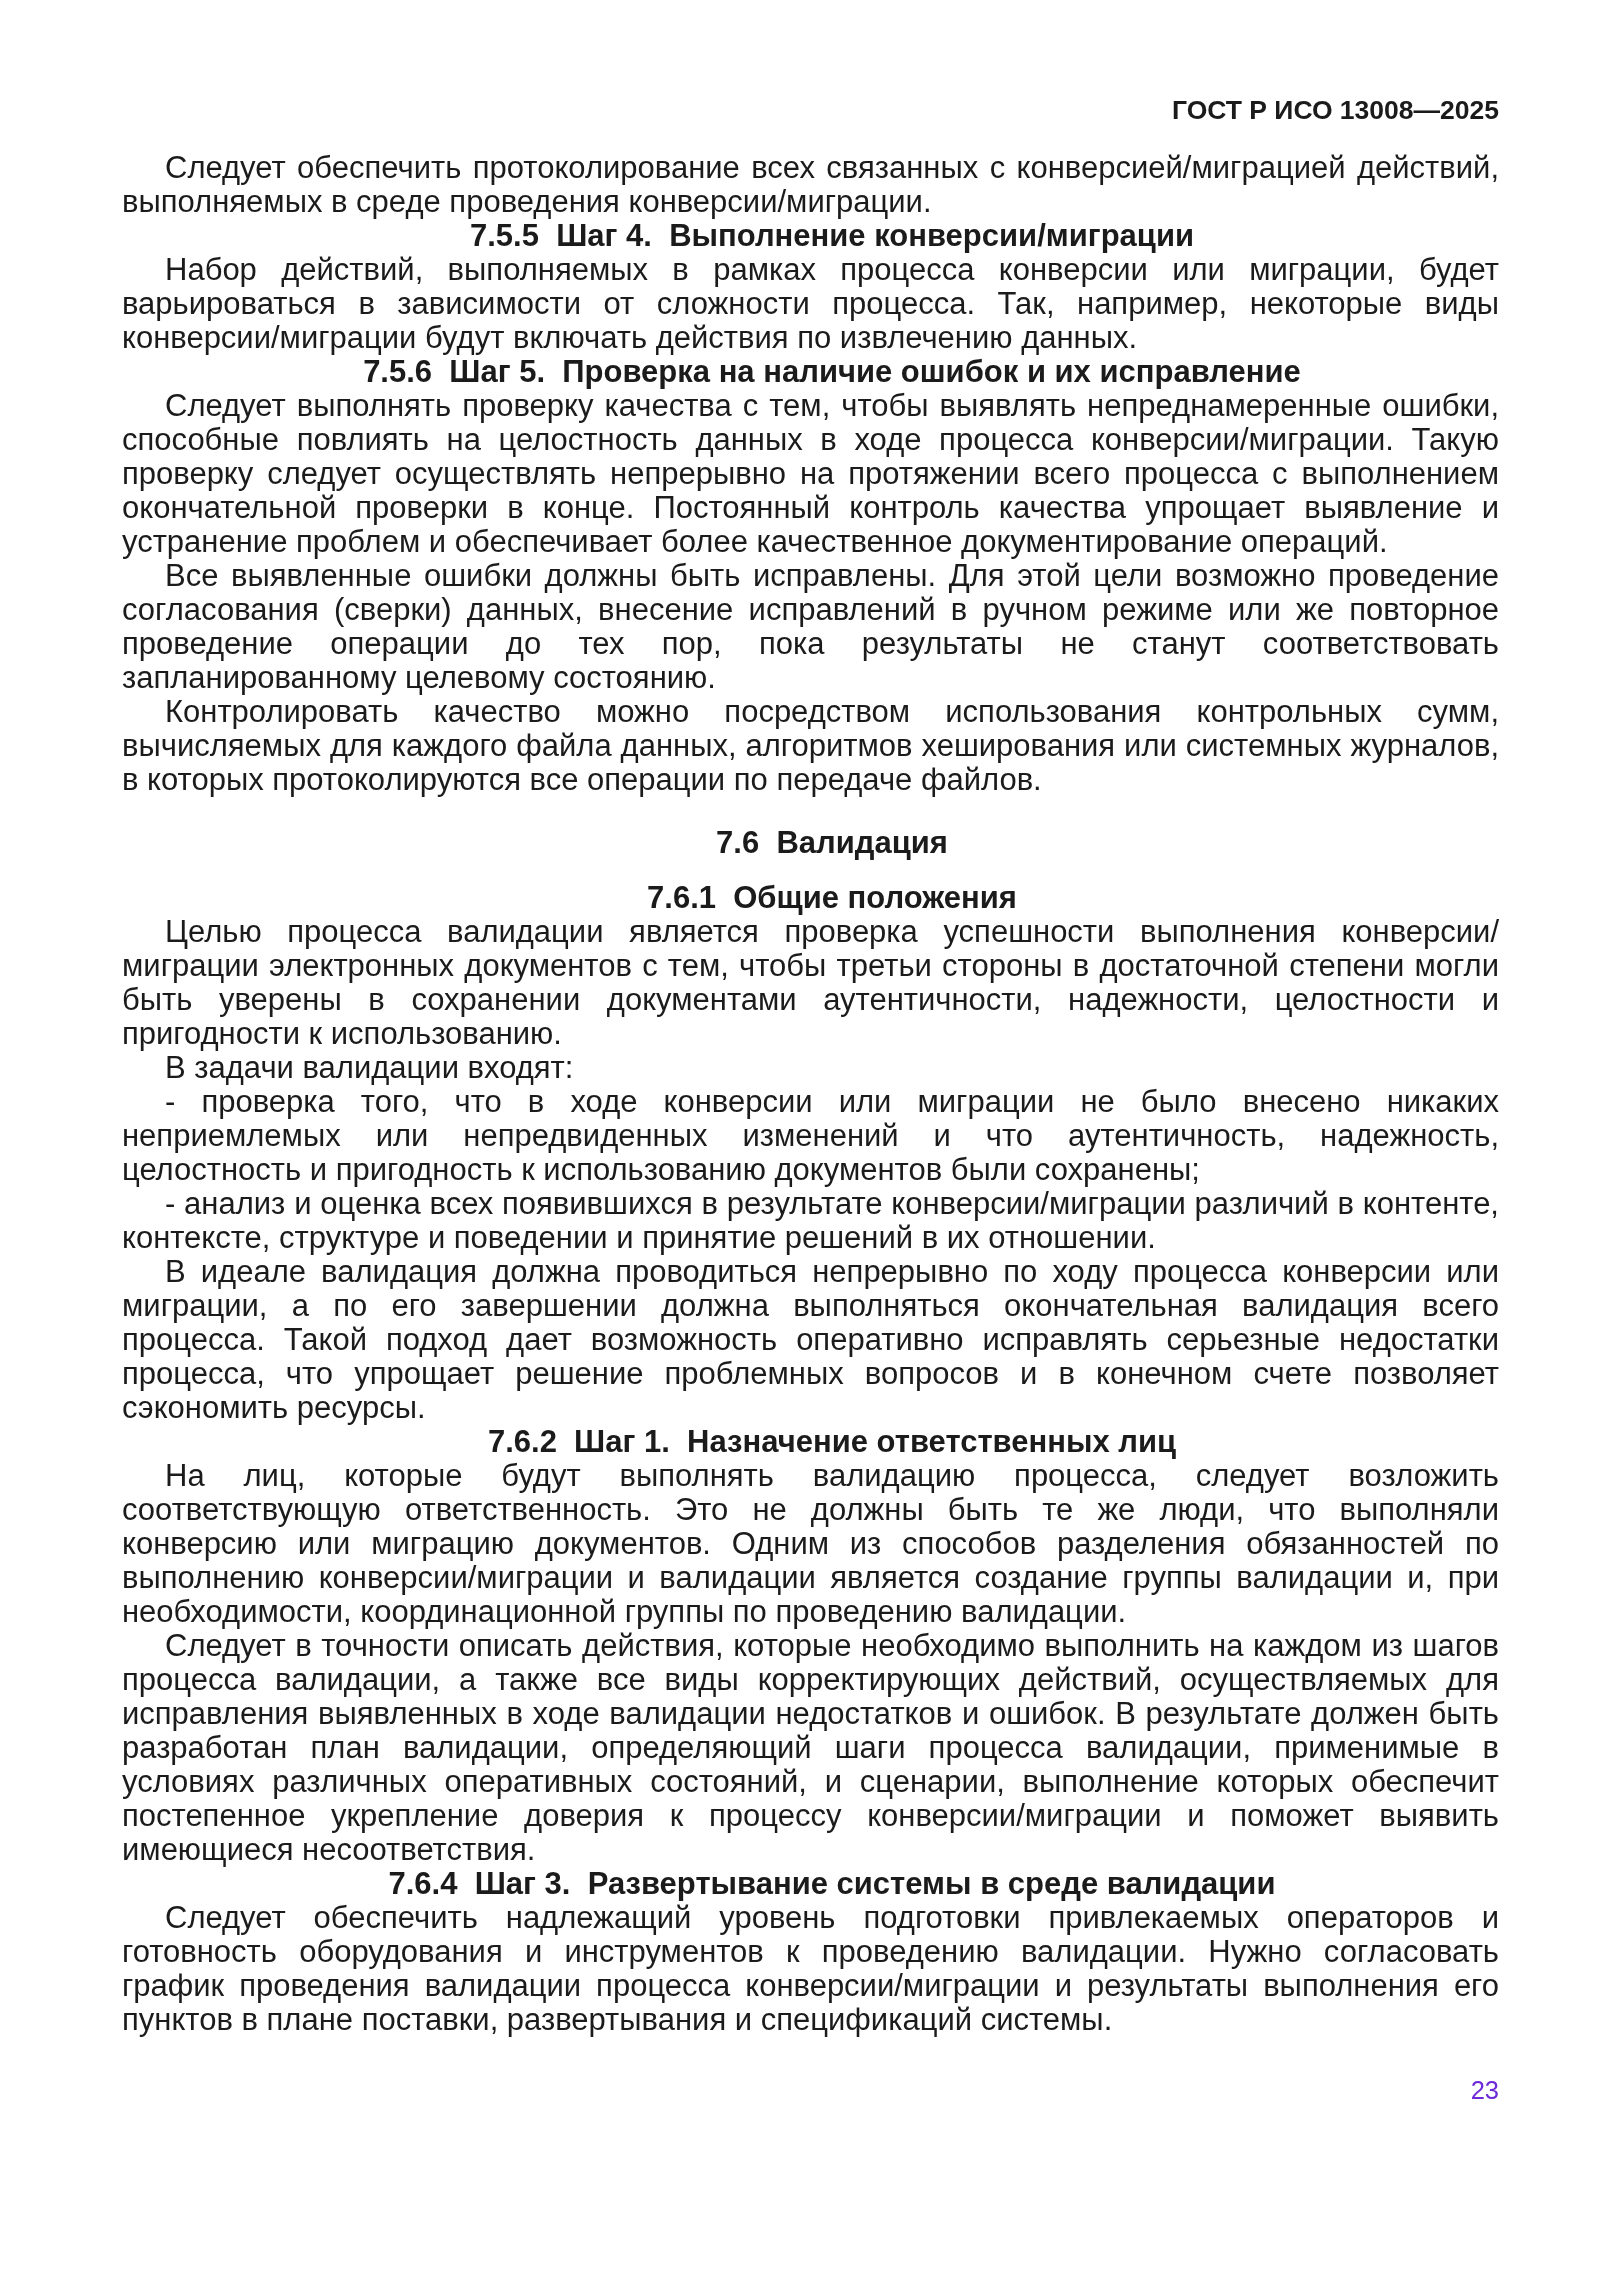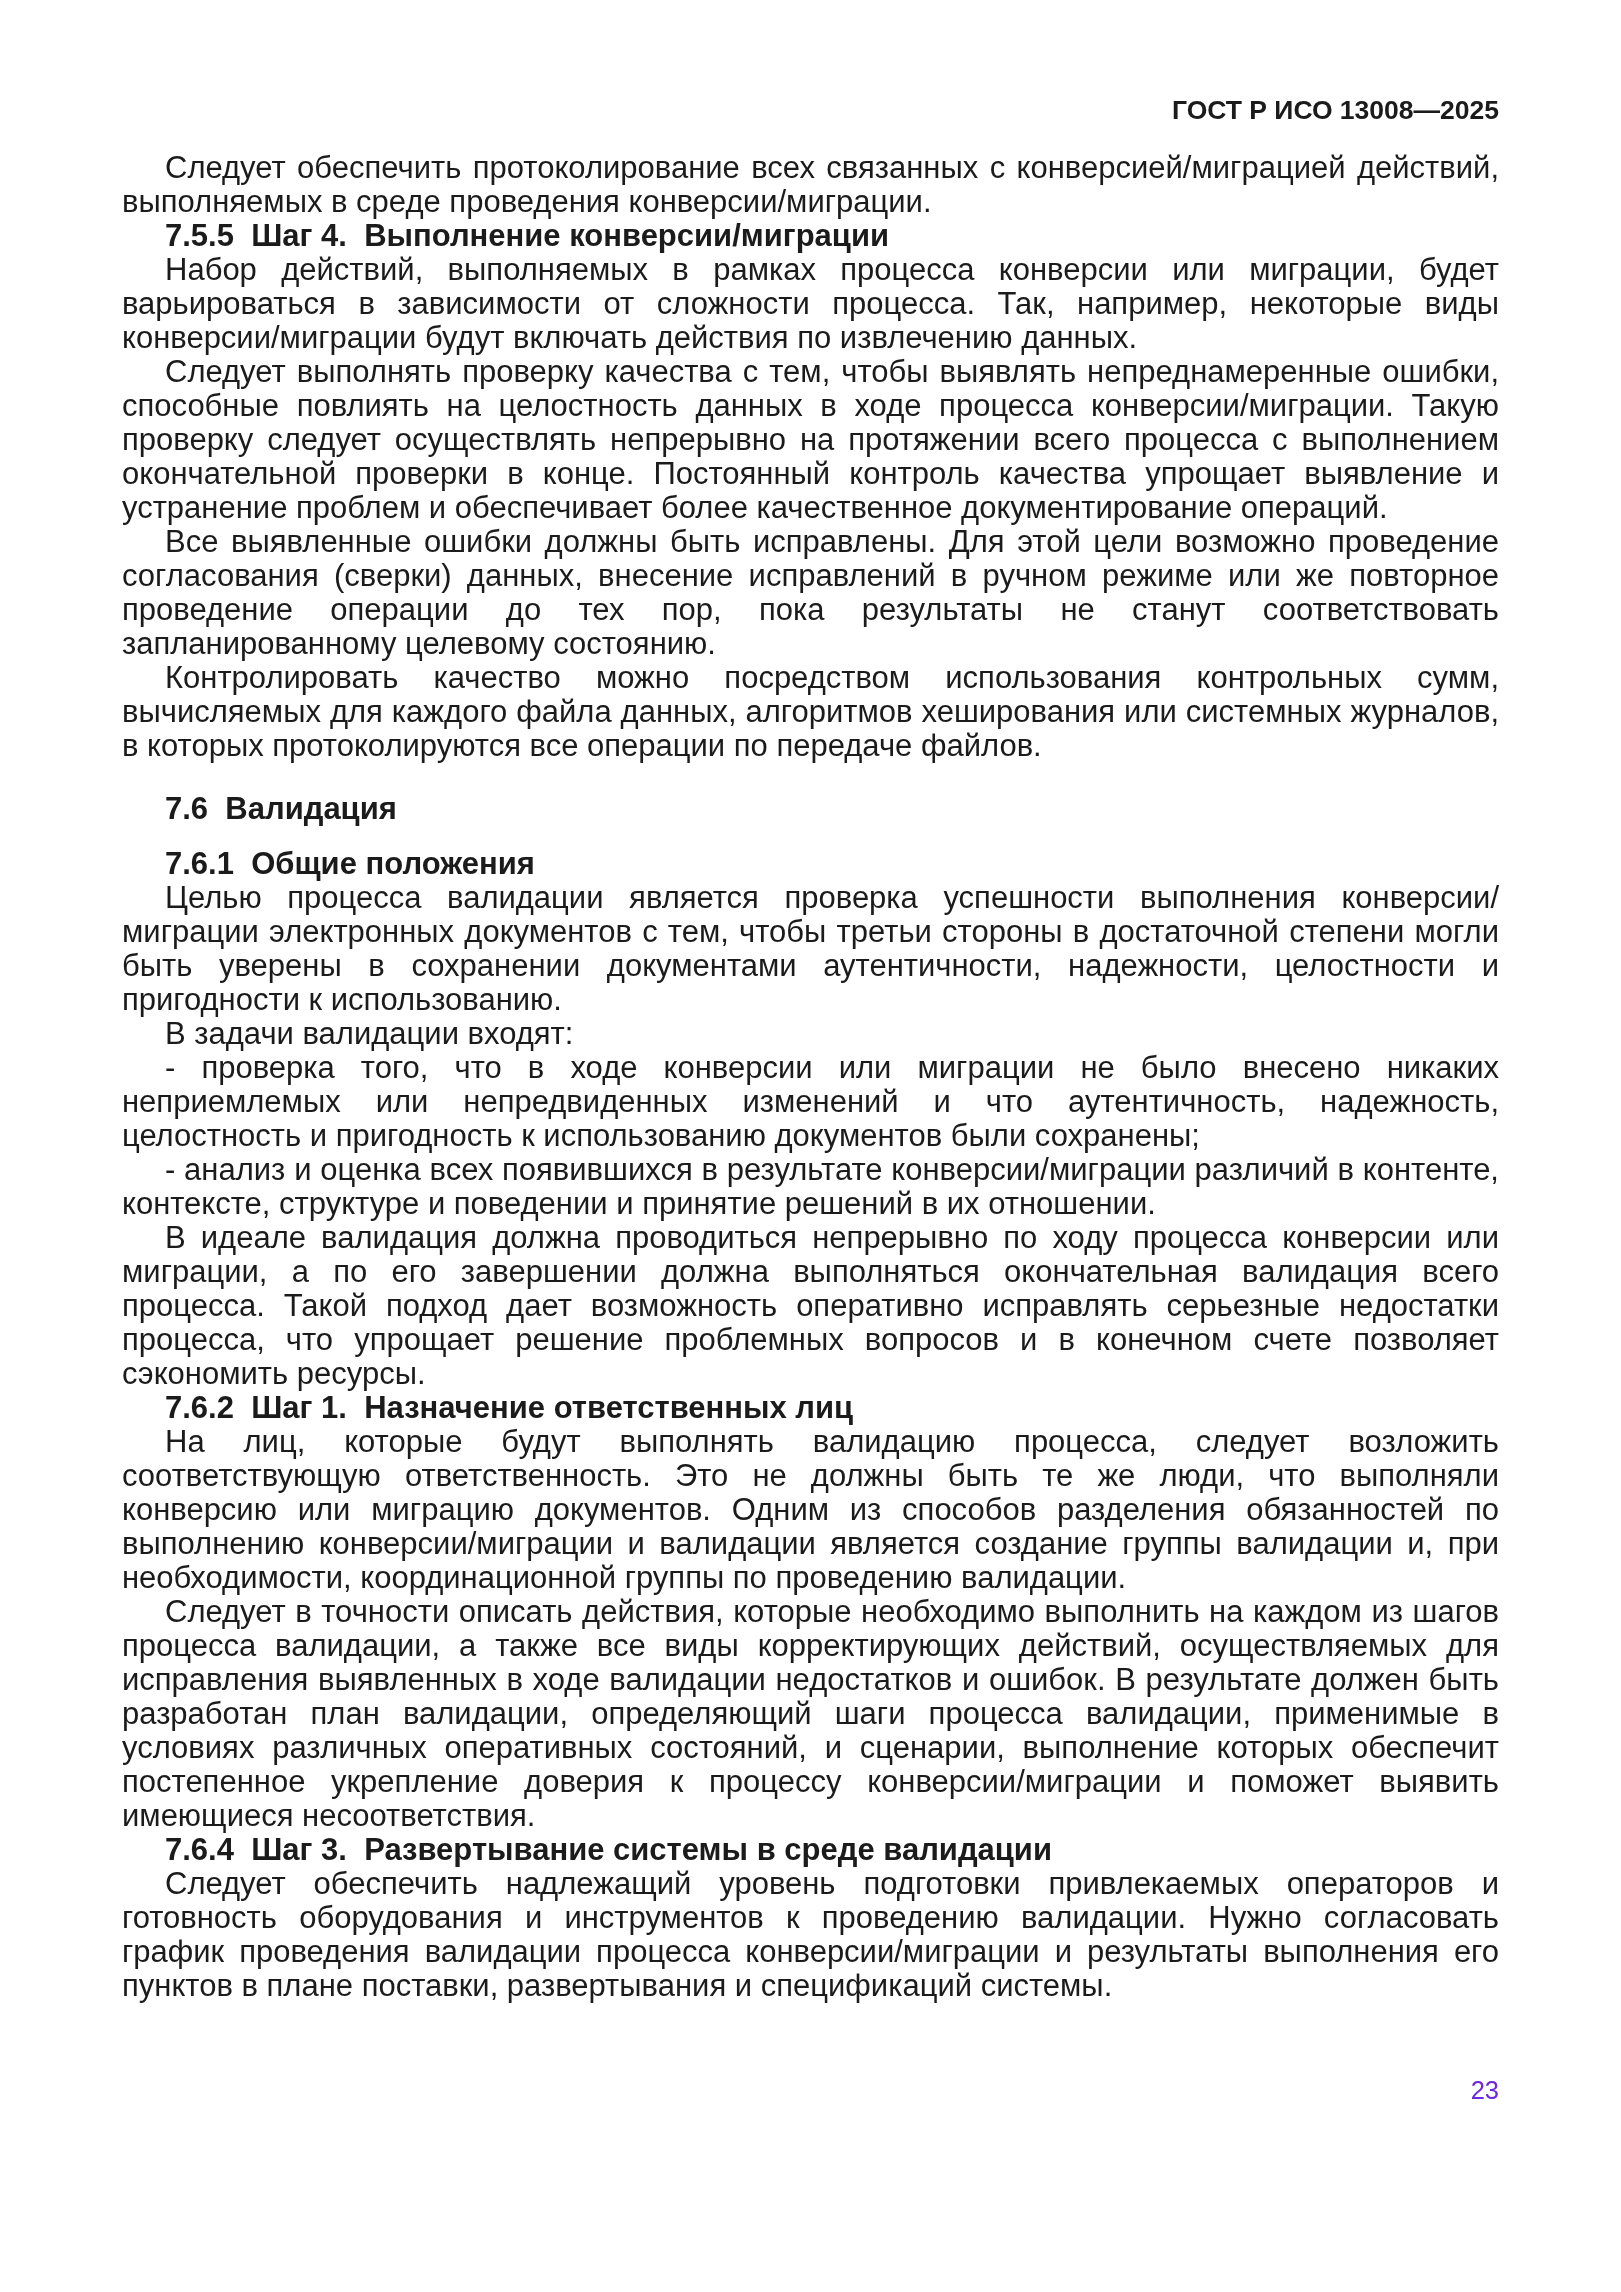--- a/index.html
+++ b/index.html
@@ -32,21 +32,21 @@
     margin: 0;
     font-size: 31px;
     line-height: 34px;
     text-align: justify;
     text-indent: 43px;
     hyphens: auto;
     -webkit-hyphens: auto;
   }
   .heading {
     font-weight: 700;
-    text-align: left;
+    text-align: center;
     white-space: pre-wrap;
   }
   .sect {
     margin-top: 29px;
     margin-bottom: 21px;
   }
   .page-number {
     position: absolute;
     right: 122px;
     top: 2076px;
@@ -61,20 +61,21 @@
 <div class="page">
 
   <div class="running-header">
     <span>ГОСТ Р ИСО 13008—2025</span>
   </div>
 
   <div class="doc-body">
     <p class="para">Следует обеспечить протоколирование всех связанных с конверсией/миграцией действий, выполняемых в среде проведения конверсии/миграции.</p>
     <p class="para heading">7.5.5  Шаг 4.  Выполнение конверсии/миграции</p>
     <p class="para">Набор действий, выполняемых в рамках процесса конверсии или миграции, будет варьироваться в зависимости от сложности процесса. Так, например, некоторые виды конверсии/миграции будут включать действия по извлечению данных.</p>
+    <p class="para heading">7.5.6  Шаг 5.  Проверка на наличие ошибок и их исправление</p>
     <p class="para">Следует выполнять проверку качества с тем, чтобы выявлять непреднамеренные ошибки, способные повлиять на целостность данных в ходе процесса конверсии/миграции. Такую проверку следует осуществлять непрерывно на протяжении всего процесса с выполнением окончательной проверки в конце. Постоянный контроль качества упрощает выявление и устранение проблем и обеспечивает более качественное документирование операций.</p>
     <p class="para">Все выявленные ошибки должны быть исправлены. Для этой цели возможно проведение согласования (сверки) данных, внесение исправлений в ручном режиме или же повторное проведение операции до тех пор, пока результаты не станут соответствовать запланированному целевому состоянию.</p>
     <p class="para">Контролировать качество можно посредством использования контрольных сумм, вычисляемых для каждого файла данных, алгоритмов хеширования или системных журналов, в которых протоколируются все операции по передаче файлов.</p>
     <p class="para heading sect">7.6  Валидация</p>
     <p class="para heading">7.6.1  Общие положения</p>
     <p class="para">Целью процесса валидации является проверка успешности выполнения конверсии/миграции электронных документов с тем, чтобы третьи стороны в достаточной степени могли быть уверены в сохранении документами аутентичности, надежности, целостности и пригодности к использованию.</p>
     <p class="para">В задачи валидации входят:</p>
     <p class="para">- проверка того, что в ходе конверсии или миграции не было внесено никаких неприемлемых или непредвиденных изменений и что аутентичность, надежность, целостность и пригодность к использованию документов были сохранены;</p>
     <p class="para">- анализ и оценка всех появившихся в результате конверсии/миграции различий в контенте, контексте, структуре и поведении и принятие решений в их отношении.</p>
     <p class="para">В идеале валидация должна проводиться непрерывно по ходу процесса конверсии или миграции, а по его завершении должна выполняться окончательная валидация всего процесса. Такой подход дает возможность оперативно исправлять серьезные недостатки процесса, что упрощает решение проблемных вопросов и в конечном счете позволяет сэкономить ресурсы.</p>

